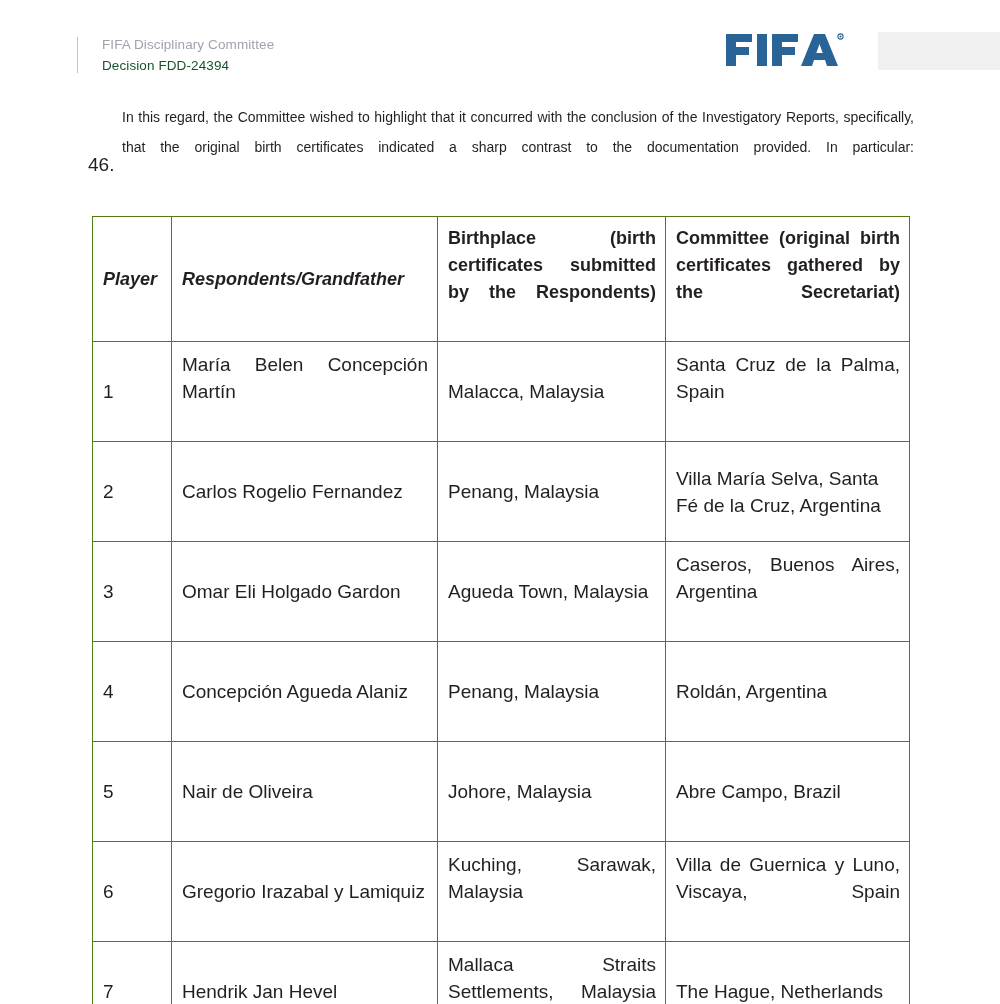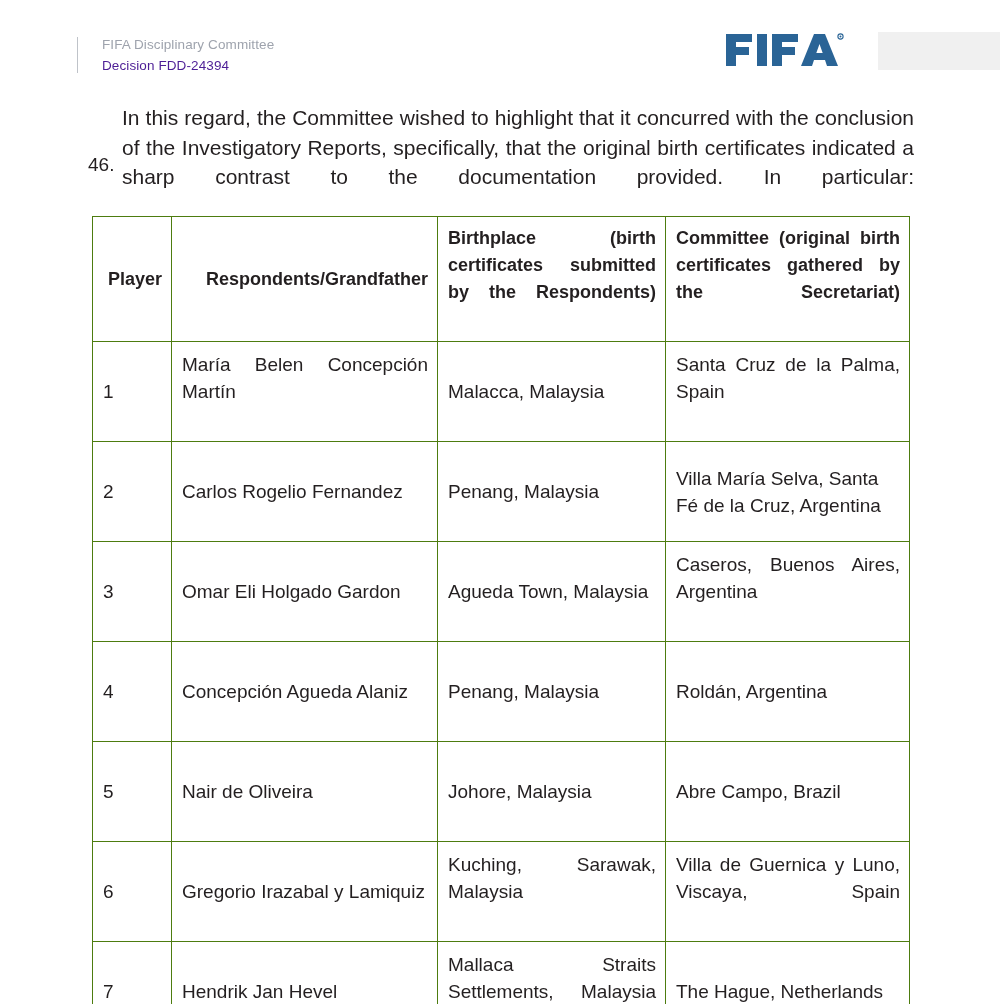--- a/index.html
+++ b/index.html
@@ -39,21 +39,21 @@
     line-height: 21px;
   }
   .header-meta .line1 {
     font-size: 13.5px;
     color: #9ea3ad;
     letter-spacing: 0.1px;
     white-space: nowrap;
   }
   .header-meta .line2 {
     font-size: 13.5px;
-    color: #4c1d95;
+    color: #14532d;
     letter-spacing: 0.1px;
     white-space: nowrap;
   }
 
   .fifa-logo {
     position: absolute;
     left: 724px;
     top: 30px;
     width: 120px;
     height: 40px;
@@ -82,21 +82,21 @@
   }
   .para-num {
     flex: 0 0 34px;
     font-size: 19px;
     line-height: 29.5px;
     color: #231f20;
     margin-top: 47px;
   }
   .para-text {
     flex: 1 1 auto;
-    font-size: 21px;
+    font-size: 14px;
     line-height: 29.5px;
     color: #231f20;
     text-align: justify;
     text-justify: inter-word;
     hyphens: none;
   }
   .para-text::after {
     content: "";
     display: inline-block;
     width: 100%;
@@ -123,21 +123,22 @@
     text-align: justify;
     text-justify: inter-word;
     vertical-align: middle;
   }
   .doc-table th.th-just::after {
     content: "";
     display: inline-block;
     width: 100%;
   }
   .doc-table th.th-plain {
-    text-align: right;
+    text-align: left;
+    font-style: italic;
   }
   .doc-table td {
     font-size: 19px;
     line-height: 27px;
     font-weight: normal;
   }
   td.cell-just {
     text-align: justify;
     text-justify: inter-word;
   }

